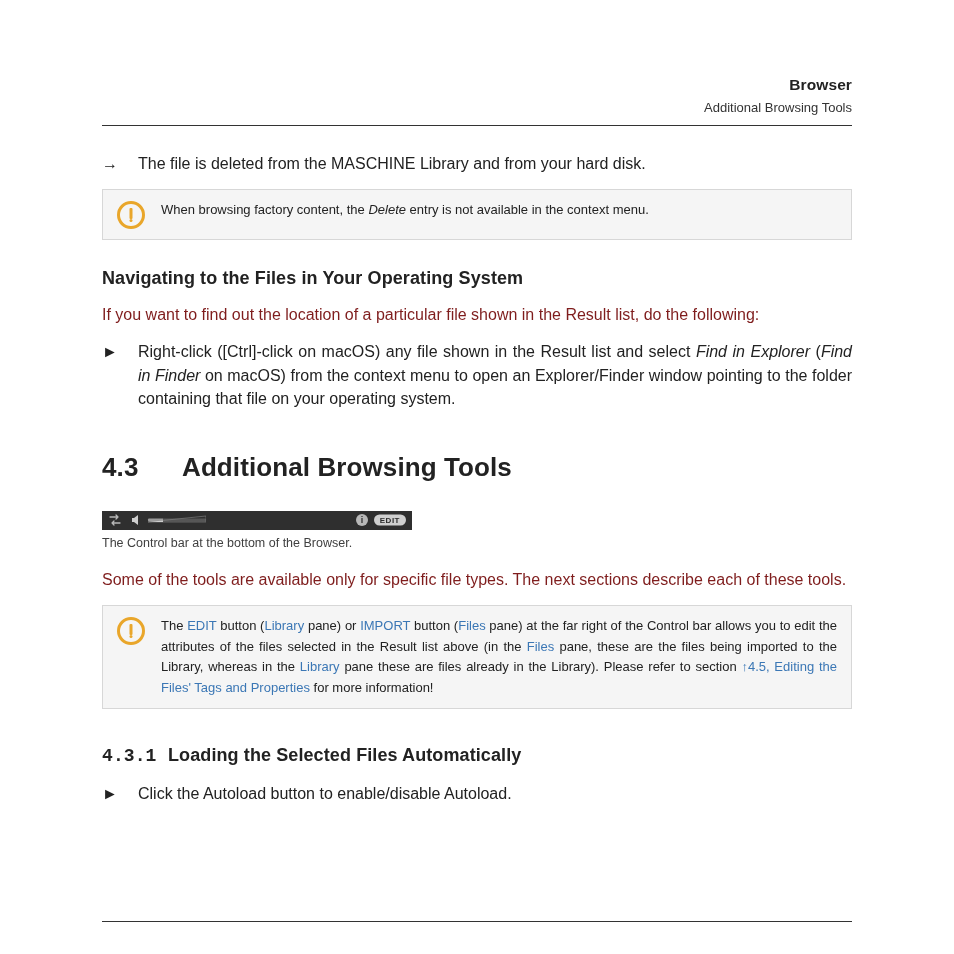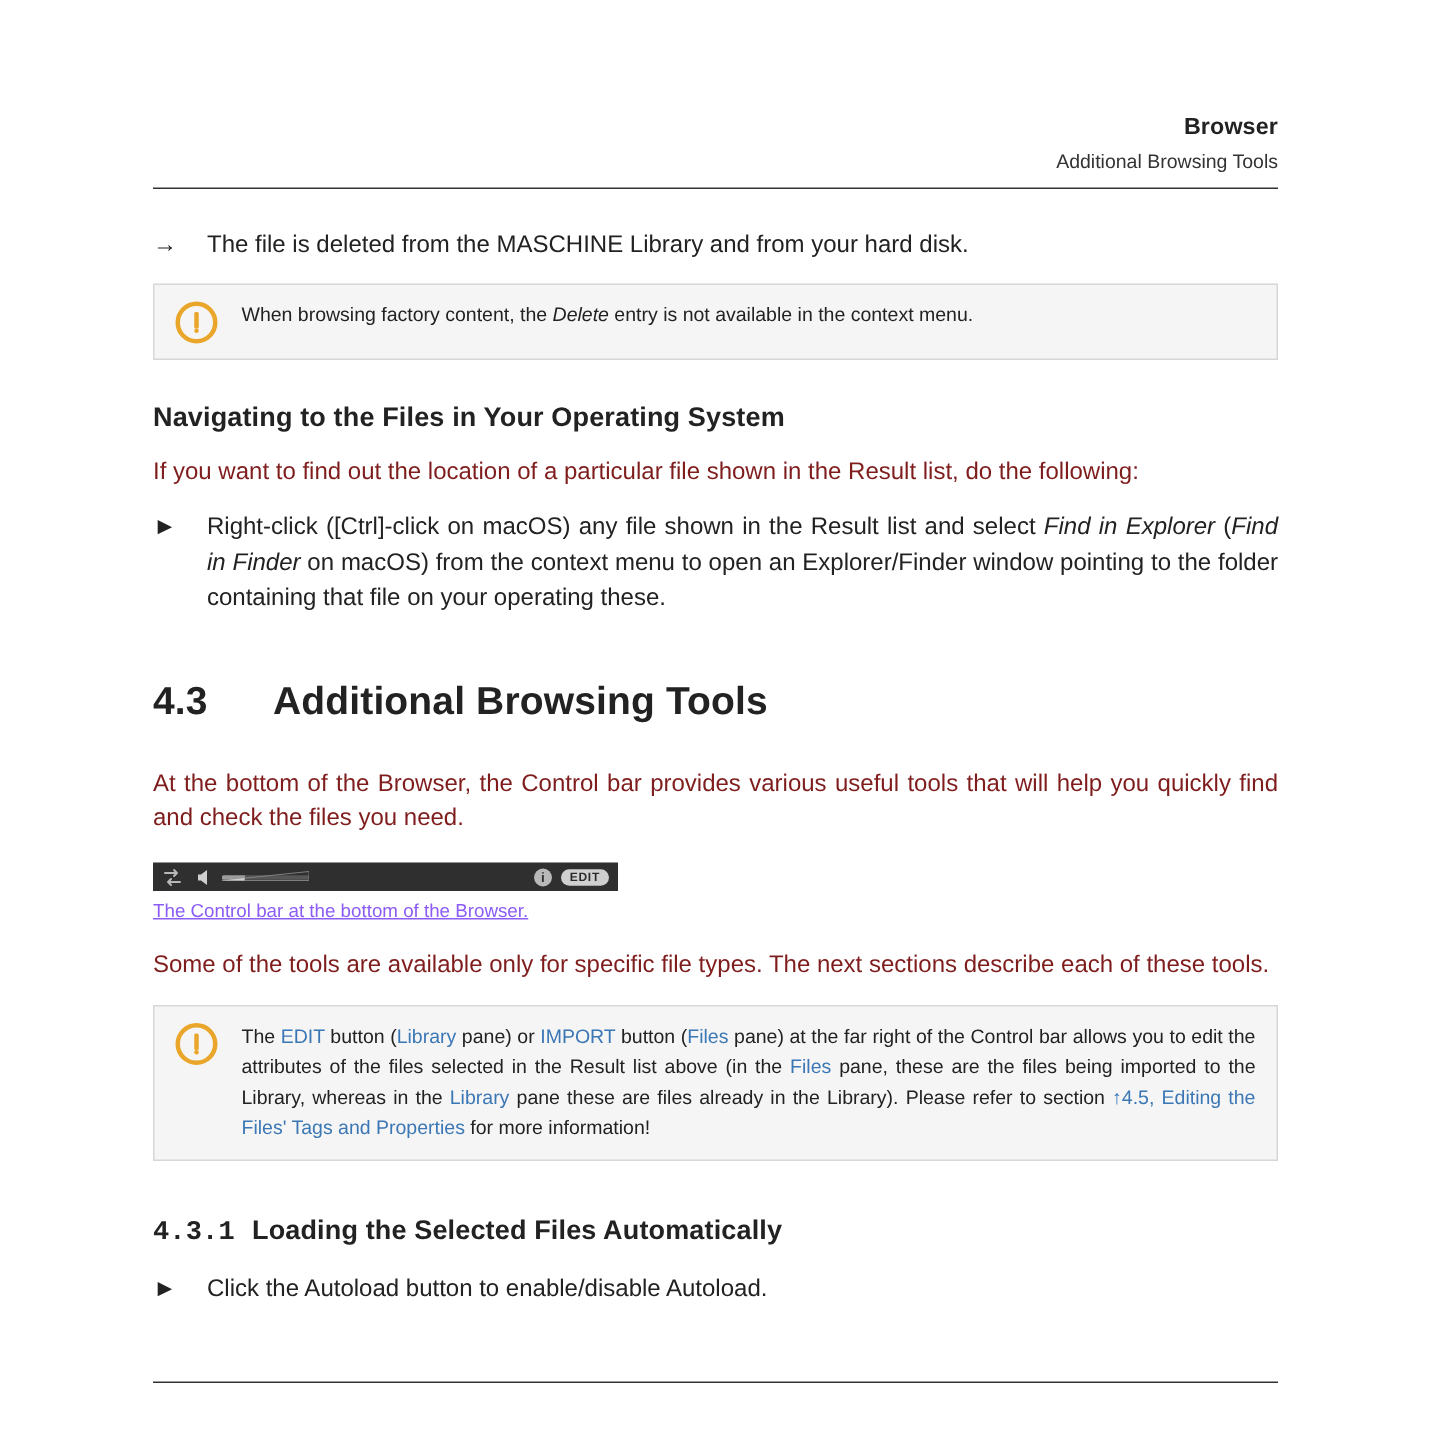--- a/index.html
+++ b/index.html
@@ -36,21 +36,21 @@
 
   .ctrlbar-wrap { margin-top: 18px; }
   .ctrlbar { width: 310px; height: 19px; background: #2f2f2f; position: relative; display: flex; align-items: center; color: #d0d0d0; font-size: 10px; }
   .ctrlbar svg { display: block; }
   .cb-autoload { margin-left: 6px; }
   .cb-speaker { margin-left: 8px; }
   .cb-slider { margin-left: 6px; width: 58px; height: 8px; position: relative; }
   .cb-slider-track { position: absolute; left: 0; right: 0; top: 50%; height: 3px; transform: translateY(-50%); background: linear-gradient(to right, #9c9c9c 0%, #9c9c9c 26%, #565656 26%, #565656 100%); border-radius: 1px; }
   .cb-info { position: absolute; right: 44px; top: 50%; transform: translateY(-50%); width: 12px; height: 12px; border-radius: 50%; background: #b8b8b8; color: #2f2f2f; font-weight: 700; font-size: 9px; display: flex; align-items: center; justify-content: center; }
   .cb-edit { position: absolute; right: 6px; top: 50%; transform: translateY(-50%); background: #cfcfcf; color: #2b2b2b; font-size: 8px; font-weight: 700; border-radius: 8px; padding: 1px 6px 1px 6px; letter-spacing: 0.5px; }
-  .caption { font-size: 12.5px; color: #8b5cf6; margin-top: 6px; margin-bottom: 18px; text-decoration: underline; }
+  .caption { font-size: 12.5px; color: #404040; margin-top: 6px; margin-bottom: 18px; }
 
   .footer { position: absolute; left: 102px; right: 102px; bottom: 32px; }
   .footer-txt { text-align: right; font-size: 14px; margin-top: 14px; }
   .sp-14 { height: 14px; }
 </style>
 </head>
 <body>
 
 <div class="page">
   <div class="hdr">
@@ -70,29 +70,28 @@
       <span>When browsing factory content, the </span><span class="ital">Delete</span><span> entry is not available in the context menu.</span>
     </div>
   </div>
 
   <div class="h3">Navigating to the Files in Your Operating System</div>
   <div class="para">If you want to find out the location of a particular file shown in the Result list, do the following:</div>
   <div class="sp-14"></div>
   <div class="row">
     <div class="mk">►</div>
     <div class="para-body">
-      <span>Right-click ([Ctrl]-click on macOS) any file shown in the Result list and select </span><span class="ital">Find in Explorer</span><span> (</span><span class="ital">Find in Finder</span><span> on macOS) from the context menu to open an Explorer/Finder window pointing to the folder containing that file on your operating these.</span>
+      <span>Right-click ([Ctrl]-click on macOS) any file shown in the Result list and select </span><span class="ital">Find in Explorer</span><span> (</span><span class="ital">Find in Finder</span><span> on macOS) from the context menu to open an Explorer/Finder window pointing to the folder containing that file on your operating system.</span>
     </div>
   </div>
 
   <div class="h2">
     <span class="secnum">4.3</span><span>Additional Browsing Tools</span>
   </div>
 
-  <div class="para">At the bottom of the Browser, the Control bar provides various useful tools that will help you quickly find and check the files you need.</div>
 
   <div class="ctrlbar-wrap">
     <div class="ctrlbar">
       <span class="cb-autoload">
         <svg width="14" height="12" viewBox="0 0 14 12">
             <path d="M2 3 H10 M10 3 L8 1 M10 3 L8 5 M12 9 H4 M4 9 L6 7 M4 9 L6 11" stroke="#b8b8b8" stroke-width="1.3" fill="none" stroke-linecap="round"></path>
           </svg>
       </span>
       <span class="cb-speaker">
         <svg width="12" height="12" viewBox="0 0 12 12">

